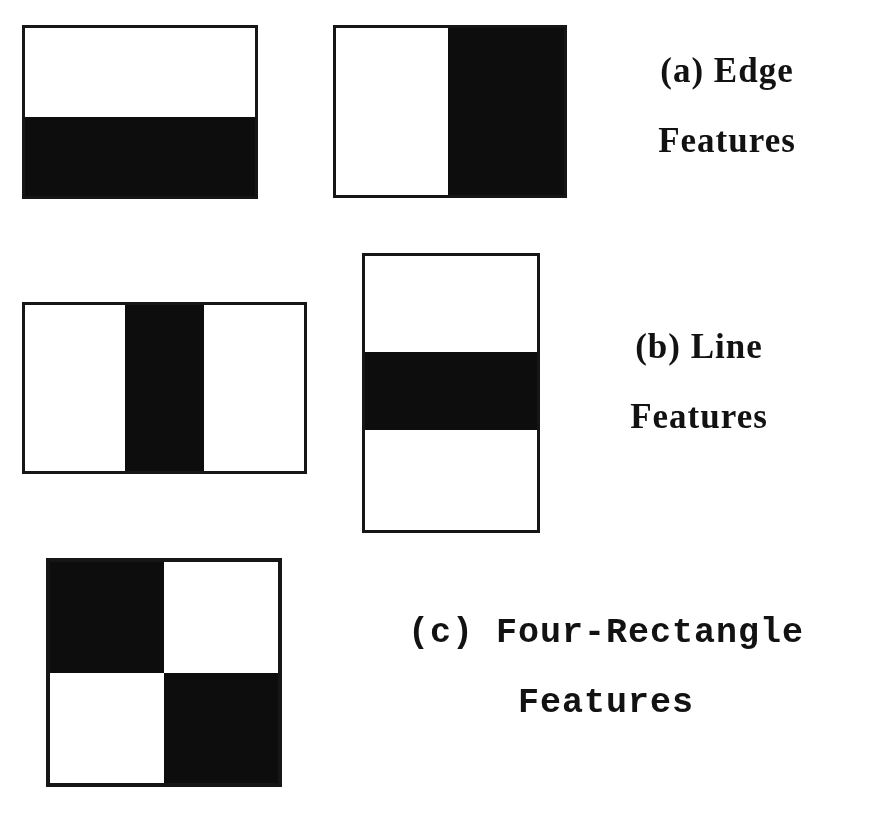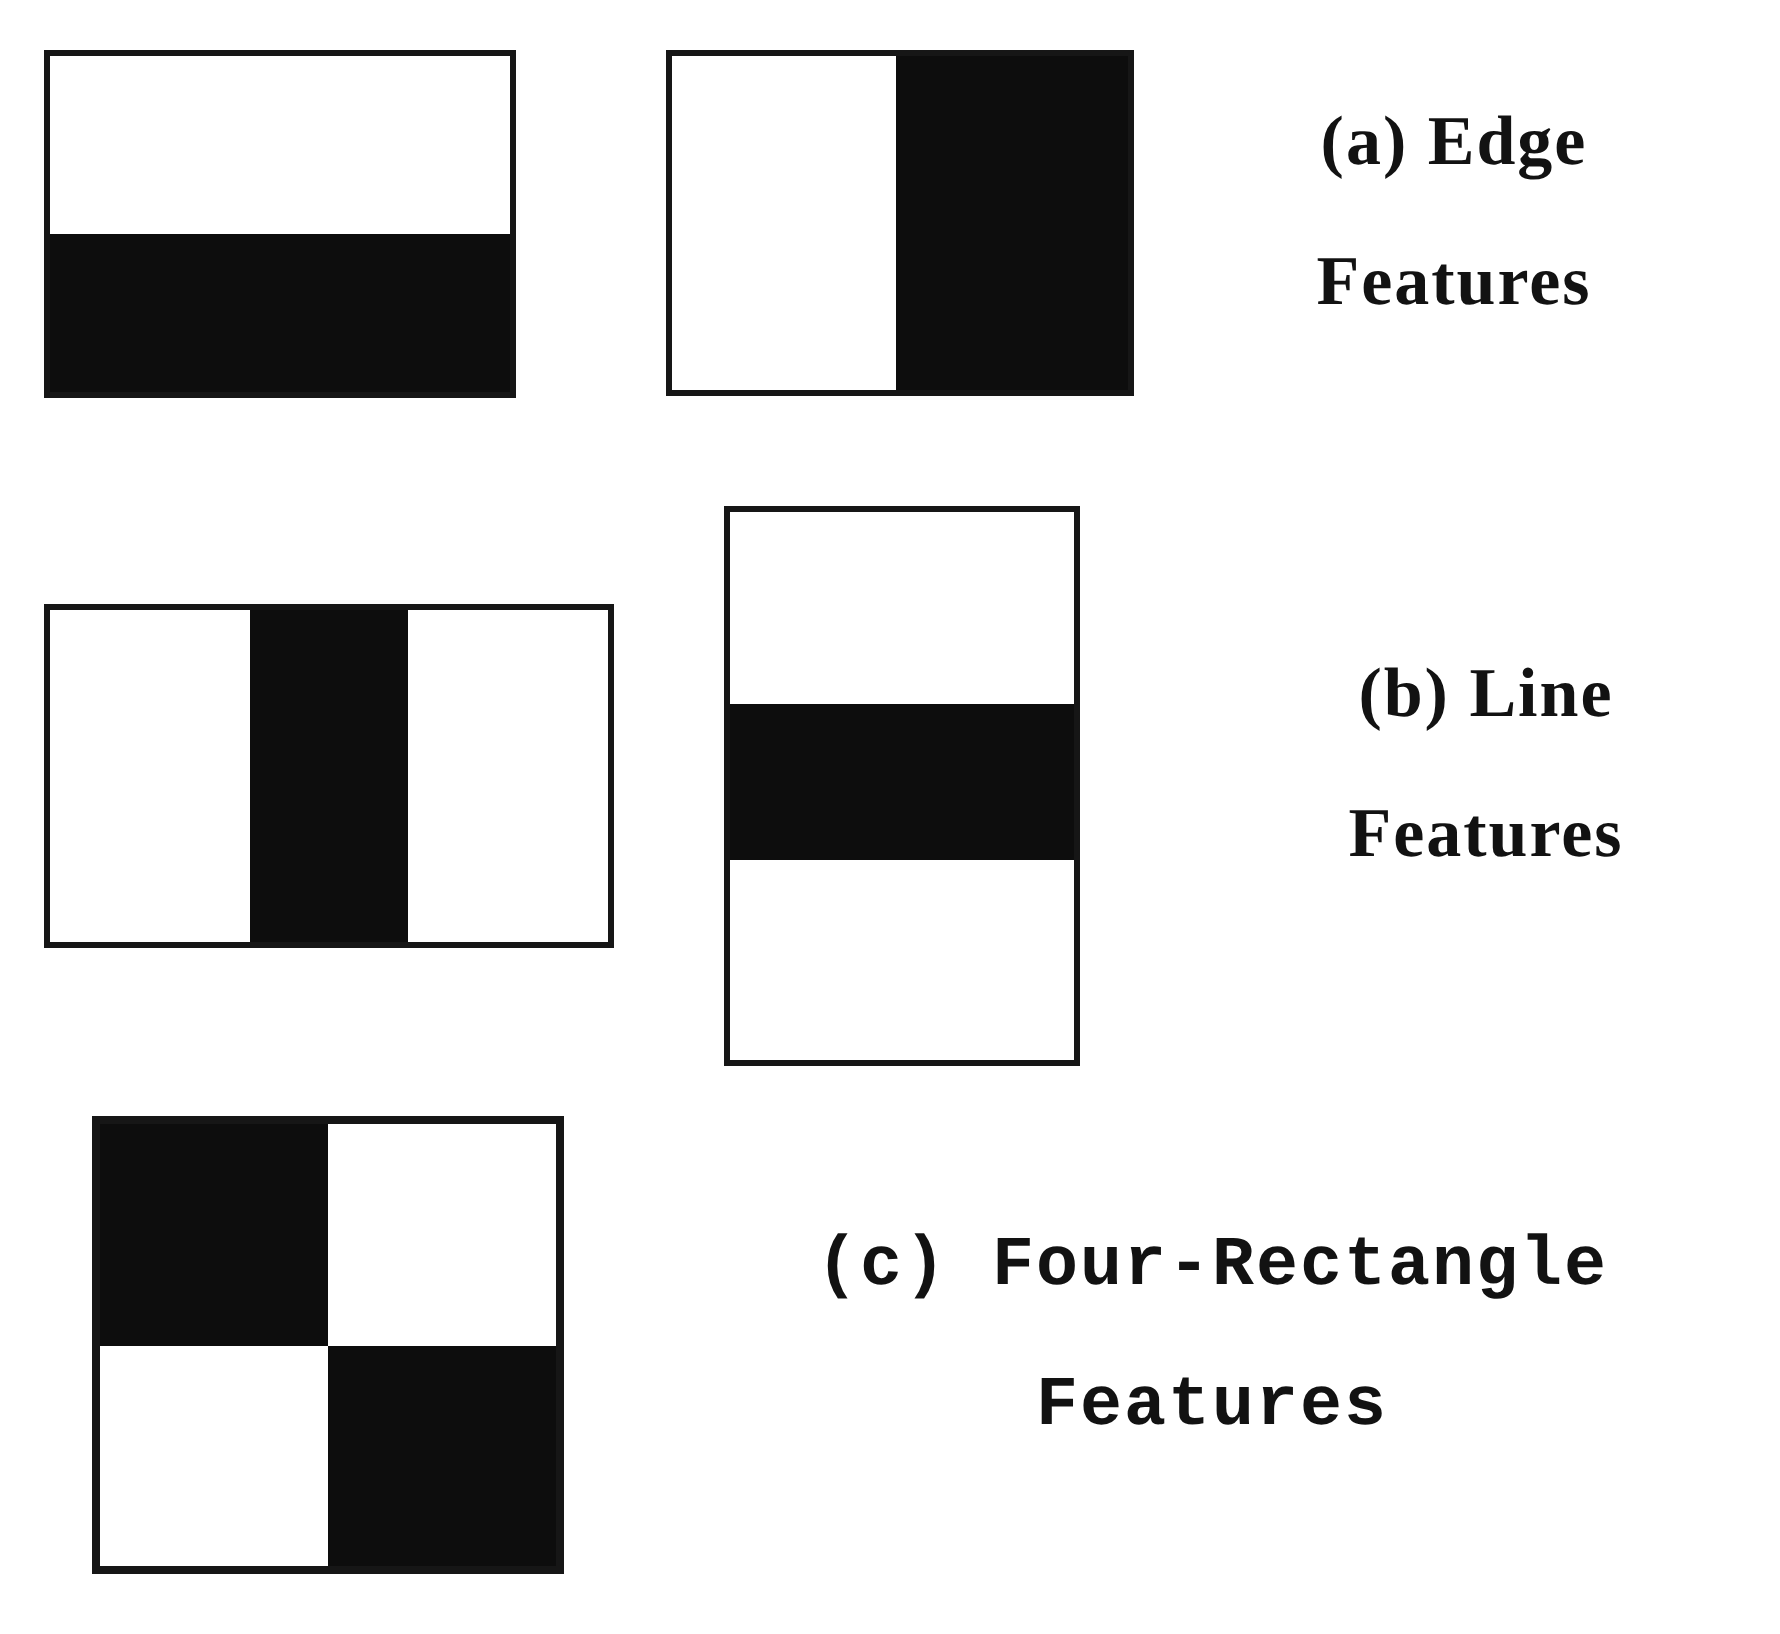--- a/index.html
+++ b/index.html
@@ -34,21 +34,21 @@
     position: absolute;
     text-align: center;
     font-weight: bold;
     font-size: 35px;
     line-height: 70px;
     color: #121212;
     letter-spacing: 1px;
     white-space: nowrap;
   }
   #label-a { left: 580px; top: 36px;  width: 294px; }
-  #label-b { left: 596px; top: 312px; width: 294px; }
+  #label-b { left: 552px; top: 312px; width: 294px; }
   #label-c { left: 321px; top: 598px; width: 570px; font-family: Liberation Mono, monospace; }
 </style>
 </head>
 <body>
 
 <div class="canvas">
 
   <div class="feature" id="f-a1" style="display: flex; flex-direction: column;">
       <div style="background: rgb(255, 255, 255); flex-grow: 92; flex-basis: 0px;"></div>
       <div style="background: rgb(13, 13, 13); flex-grow: 82; flex-basis: 0px;"></div>

